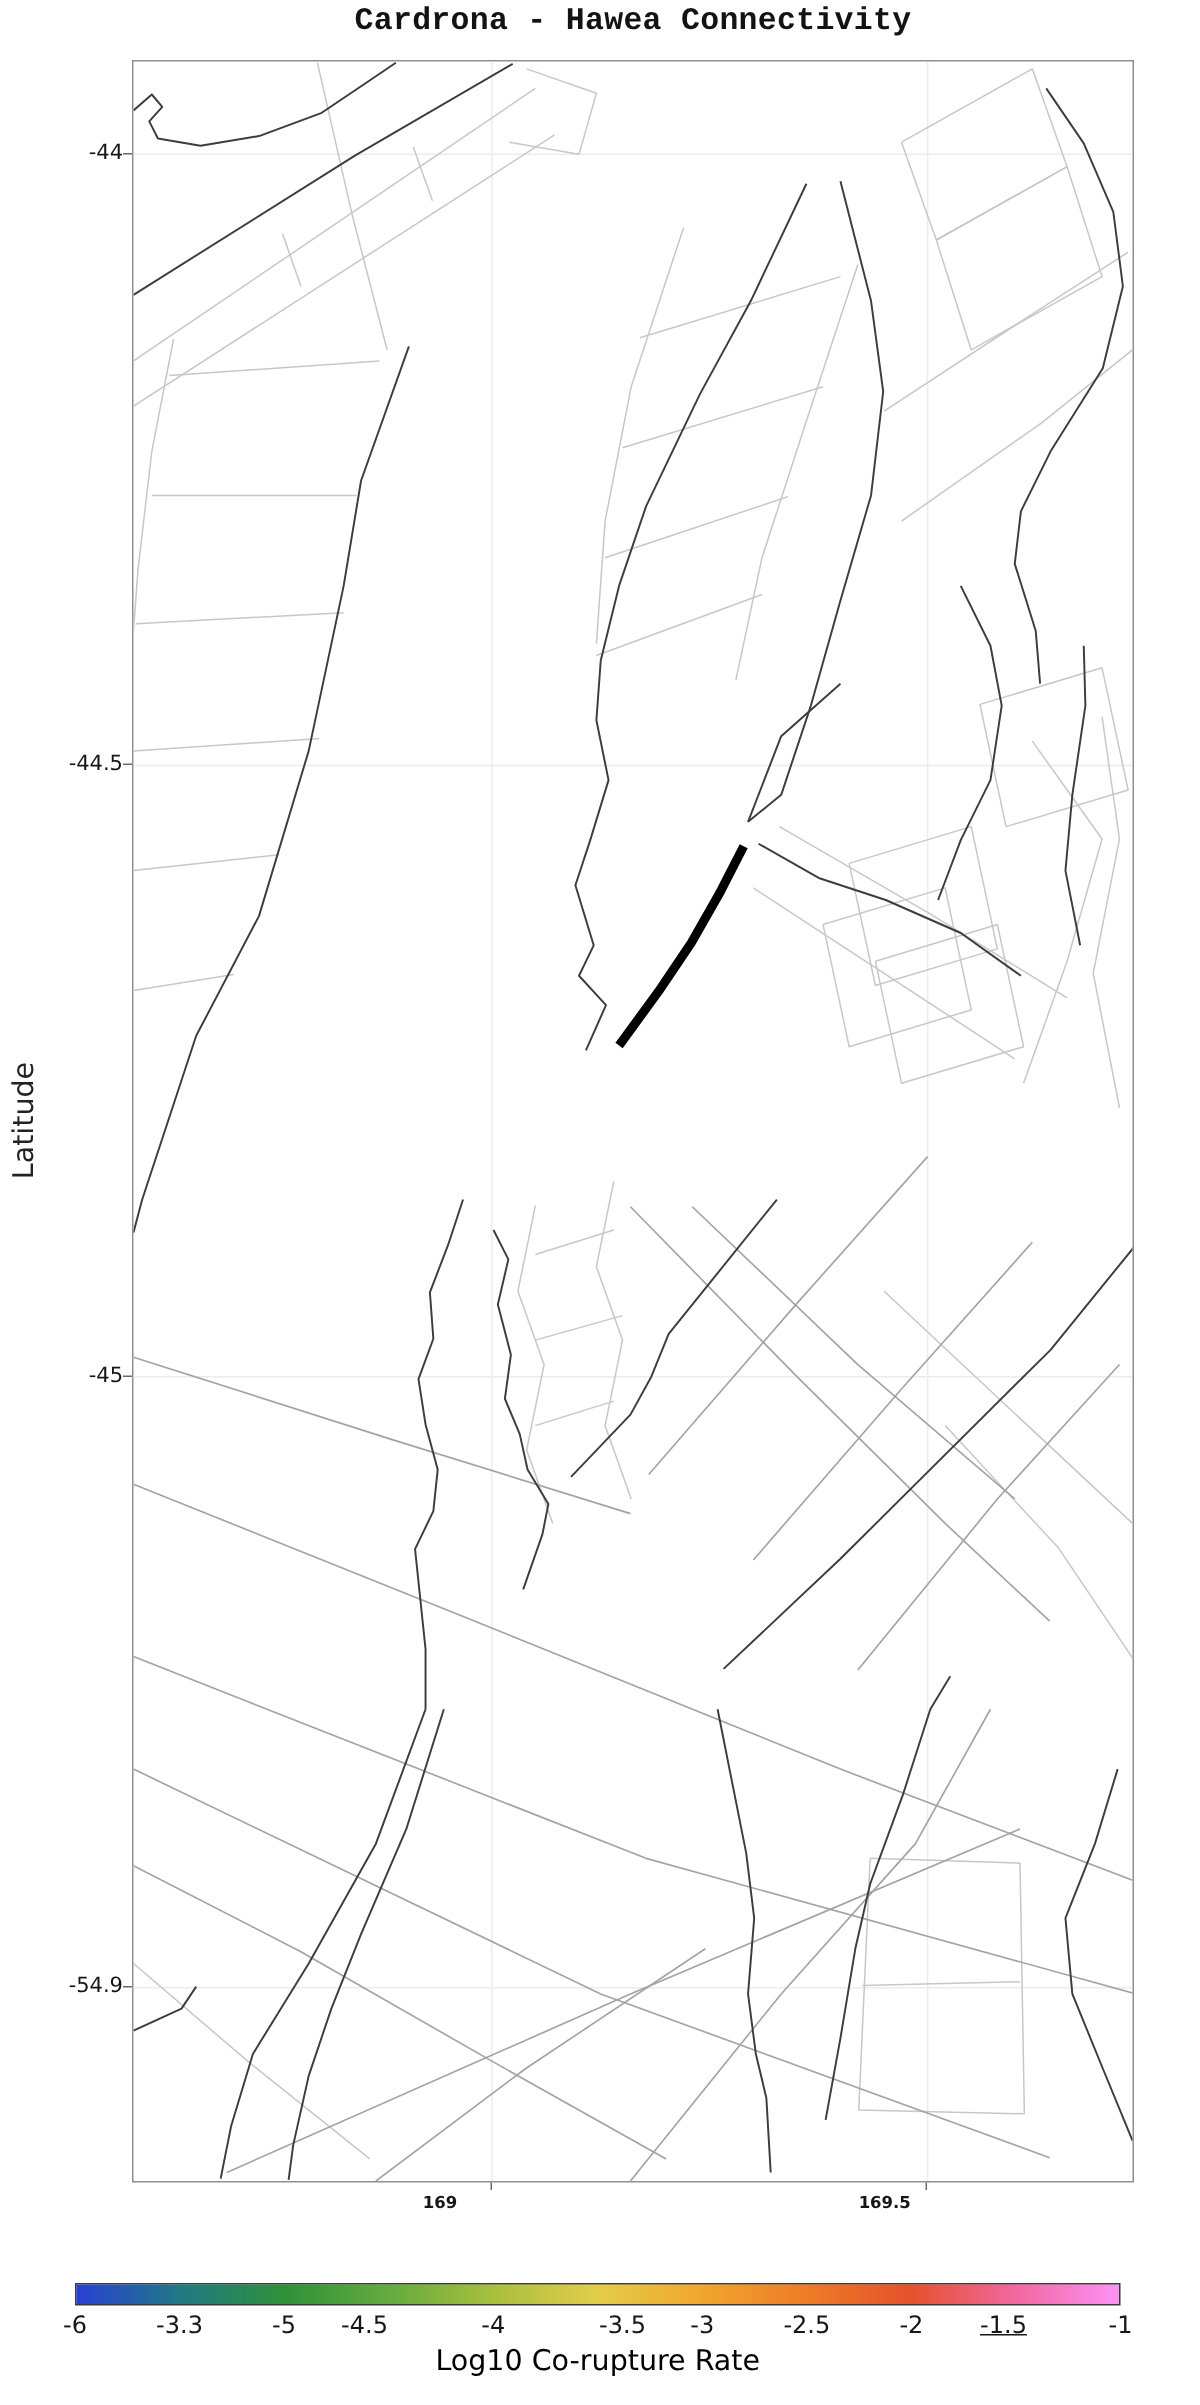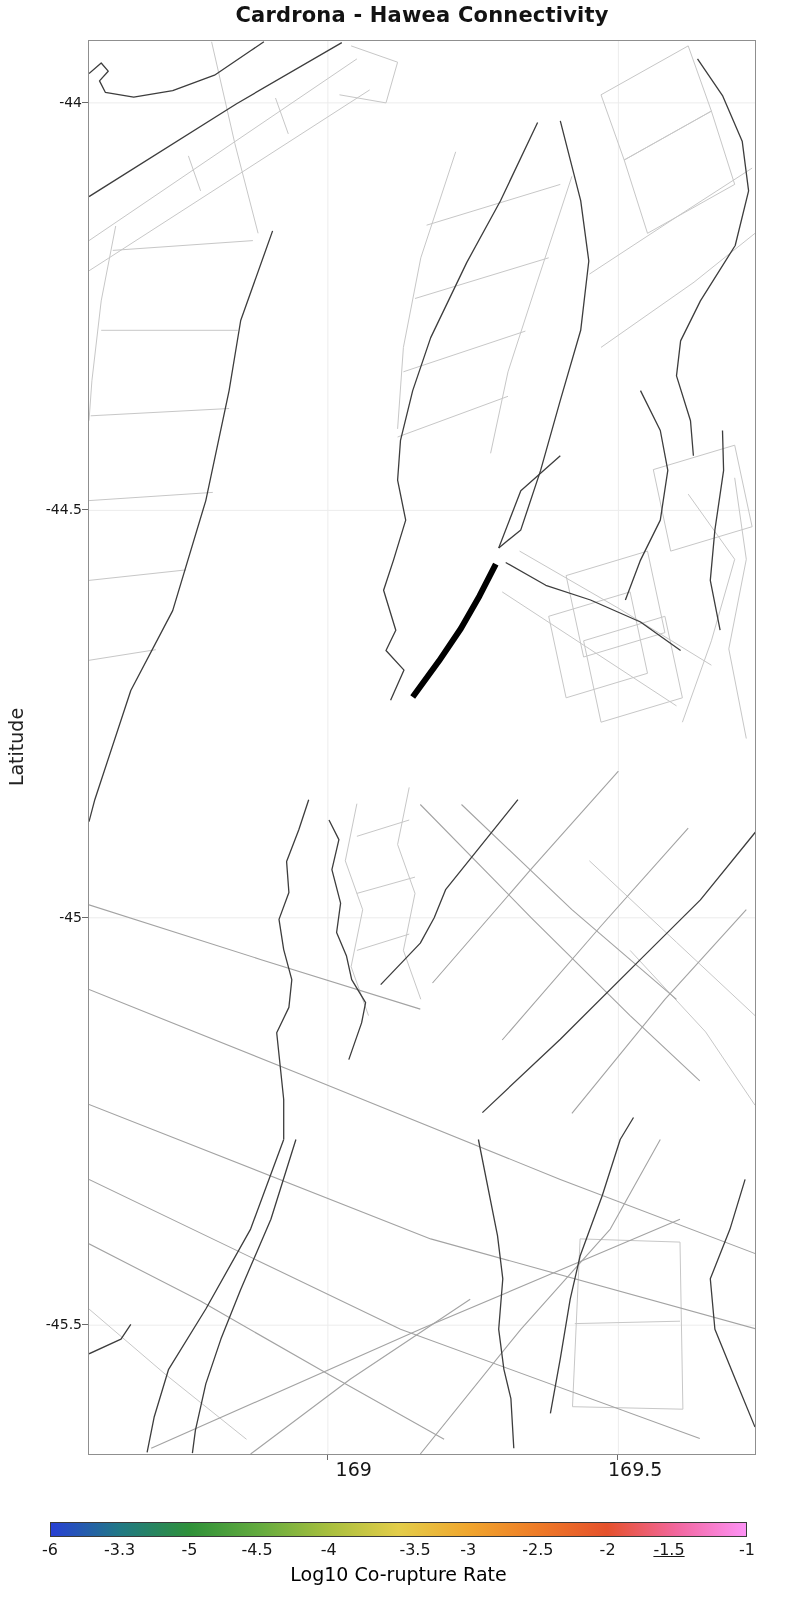--- a/index.html
+++ b/index.html
@@ -1,26 +1,26 @@
 <!DOCTYPE html>
 <html><head>
 <meta charset="utf-8">
 <style>
   html,body{margin:0;padding:0;background:#ffffff;}
   .canvas{position:relative;width:800px;height:1603px;background:#ffffff;overflow:hidden;
           font-family:"DejaVu Sans","Liberation Sans",sans-serif;color:#111;}
   .title{position:absolute;left:88px;top:3px;width:668px;text-align:center;
-         font-size:21px;font-weight:bold;color:#131313;letter-spacing:0.2px;}
+         font-size:21px;font-weight:bold;color:#131313;letter-spacing:0.2px;font-family:Liberation Mono, monospace;}
   .plot{position:absolute;left:88px;top:40px;width:668px;height:1415px;
         border:1px solid #8f8f8f;box-sizing:border-box;background:#ffffff;}
   .plot svg{position:absolute;left:0;top:0;}
   .ytick-label{position:absolute;width:82px;left:0;text-align:right;height:22px;line-height:22px;
                font-size:14px;color:#161616;padding-right:0;}
-  .xtick-label{position:absolute;top:1459px;width:90px;margin-left:-45px;text-align:right;
-               height:20px;line-height:20px;font-size:19px;color:#161616;}
+  .xtick-label{position:absolute;top:1459px;width:90px;margin-left:-45px;text-align:left;
+               height:20px;line-height:20px;font-size:11px;color:#161616;font-weight:bold;}
   .tickmark{position:absolute;background:#6a6a6a;}
   .ylab{position:absolute;left:-34px;top:735px;width:100px;height:24px;line-height:24px;
         text-align:center;font-size:19px;color:#222;transform:rotate(-90deg);}
   .xlab{position:absolute;left:88px;top:1482px;width:668px;text-align:center;
         font-size:19px;color:#222;height:24px;line-height:24px;}
   .cbar{position:absolute;left:50px;top:1522px;width:697px;height:15px;
         border:1px solid #3a3a3a;box-sizing:border-box;}
   .cbar-tick{position:absolute;top:1540px;width:60px;margin-left:-30px;text-align:center;
              font-size:16px;color:#161616;height:20px;line-height:20px;}
   .cbar-label{position:absolute;left:50px;top:1562px;width:697px;text-align:center;
@@ -126,35 +126,35 @@
       </svg>
   </div>
 
   <div id="tick-layer">
       <div class="ytick-label" style="top: 90.9308px;">-44</div>
       <div class="tickmark" style="left: 82px; top: 101.931px; width: 6px; height: 1px;"></div>
       <div class="ytick-label" style="top: 498.37px;">-44.5</div>
       <div class="tickmark" style="left: 82px; top: 509.37px; width: 6px; height: 1px;"></div>
       <div class="ytick-label" style="top: 905.81px;">-45</div>
       <div class="tickmark" style="left: 82px; top: 916.81px; width: 6px; height: 1px;"></div>
-      <div class="ytick-label" style="top: 1313.25px;">-45.5</div>
+      <div class="ytick-label" style="top: 1313.25px;">-54.9</div>
       <div class="tickmark" style="left: 82px; top: 1324.25px; width: 6px; height: 1px;"></div>
       <div class="xtick-label" style="left: 326.853px;">169</div>
       <div class="tickmark" style="left: 326.853px; top: 1455px; width: 1px; height: 5px;"></div>
       <div class="xtick-label" style="left: 617.429px;">169.5</div>
       <div class="tickmark" style="left: 617.429px; top: 1455px; width: 1px; height: 5px;"></div>
     </div>
 
 
   <div class="cbar" id="cbar" style="background: linear-gradient(to right, rgb(40, 64, 212) 0%, rgb(33, 121, 132) 10%, rgb(47, 145, 57) 20%, rgb(100, 171, 63) 30%, rgb(168, 191, 62) 40%, rgb(227, 205, 74) 50%, rgb(240, 166, 46) 60%, rgb(238, 123, 39) 70%, rgb(229, 81, 44) 80%, rgb(242, 103, 158) 90%, rgb(253, 146, 245) 100%);"></div>
   <div id="cbar-ticks">
       <div class="cbar-tick" style="left: 50px;">-6</div>
       <div class="cbar-tick" style="left: 119.7px;">-3.3</div>
       <div class="cbar-tick" style="left: 189.4px;">-5</div>
-      <div class="cbar-tick" style="left: 257px;">-4.5</div>
+      <div class="cbar-tick" style="left: 243px;">-4.5</div>
       <div class="cbar-tick" style="left: 328.8px;">-4</div>
       <div class="cbar-tick" style="left: 415px;">-3.5</div>
       <div class="cbar-tick" style="left: 468.2px;">-3</div>
       <div class="cbar-tick" style="left: 537.9px;">-2.5</div>
       <div class="cbar-tick" style="left: 607.6px;">-2</div>
       <div class="cbar-tick" style="left: 669px; text-decoration: underline;">-1.5</div>
       <div class="cbar-tick" style="left: 747px;">-1</div>
     </div>
   <div class="cbar-label">Log10 Co-rupture Rate</div>
 </div>

